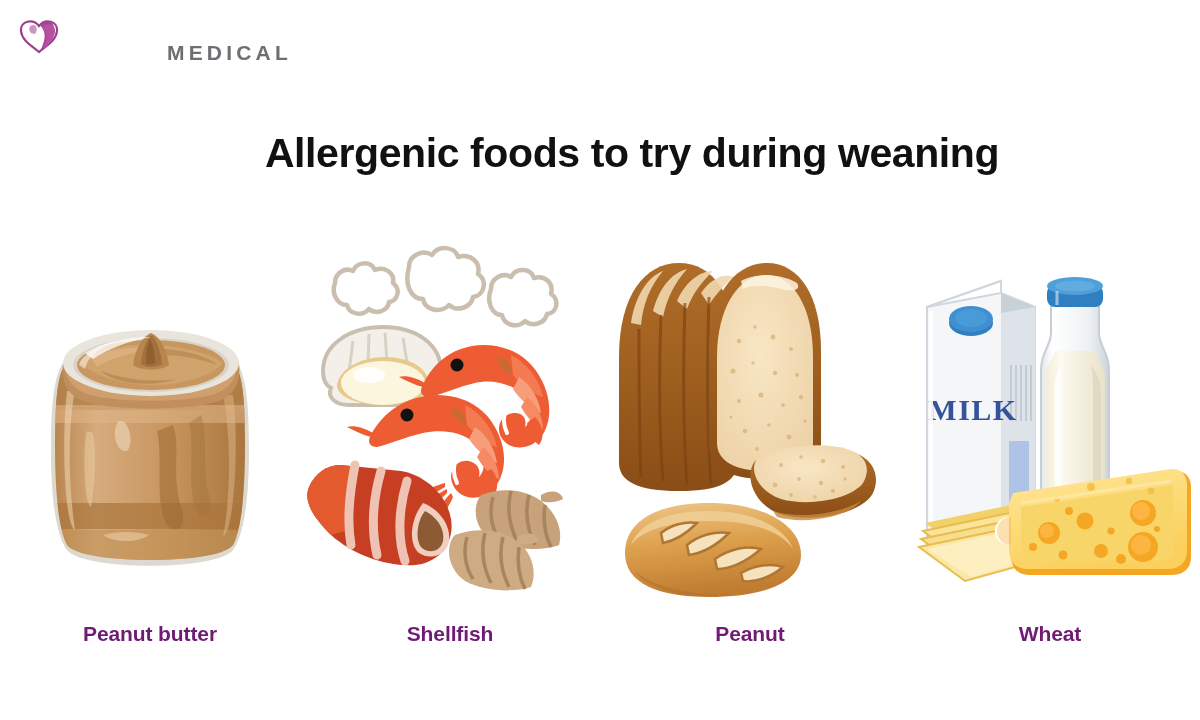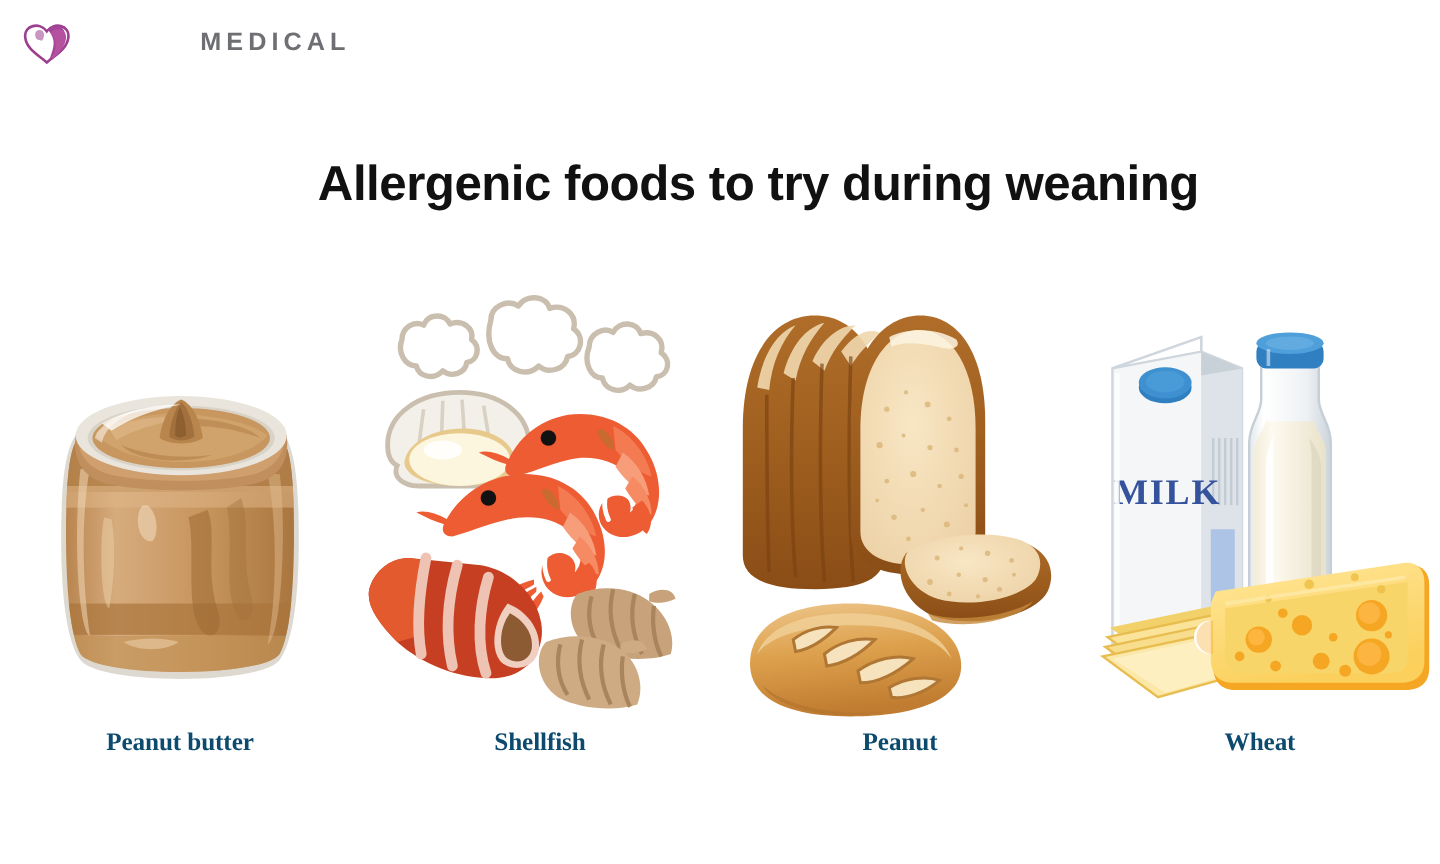--- a/index.html
+++ b/index.html
@@ -50,20 +50,21 @@
   .brand-line2 {
     font-family: "Liberation Sans", sans-serif;
     font-weight: bold;
     font-size: 21px;
     letter-spacing: 4.2px;
     line-height: 24px;
     color: #6e6f73;
     text-align: right;
     padding-right: 2px;
     white-space: nowrap;
+    margin-top: 17px;
   }
 
   
   #page-title {
     position: absolute;
     left: 0;
     top: 130px;
     width: 1200px;
     text-align: center;
     font-family: "Liberation Sans", sans-serif;
@@ -81,33 +82,34 @@
     top: 245px;
     width: 1200px;
     height: 440px;
     display: flex;
   }
   .food-column {
     flex: 1 1 0;
     display: flex;
     flex-direction: column;
     align-items: center;
+    gap: 16px;
   }
   .food-art {
     width: 290px;
     height: 355px;
     position: relative;
   }
   .food-art svg { display: block; width: 100%; height: 100%; }
   .food-label {
     margin-top: 6px;
-    font-family: Liberation Serif, serif;
+    font-family: Liberation Sans, sans-serif;
     font-weight: bold;
     font-size: 21px;
-    color: #0c4a6e;
+    color: #701a75;
     text-align: center;
     letter-spacing: -0.1px;
   }
 </style>
 </head>
 <body style="background: rgb(255, 255, 255);">
 
 <div id="brand-logo">
   <div id="brand-mark">
     <svg viewBox="0 0 44 42" xmlns="http://www.w3.org/2000/svg" aria-hidden="true">

